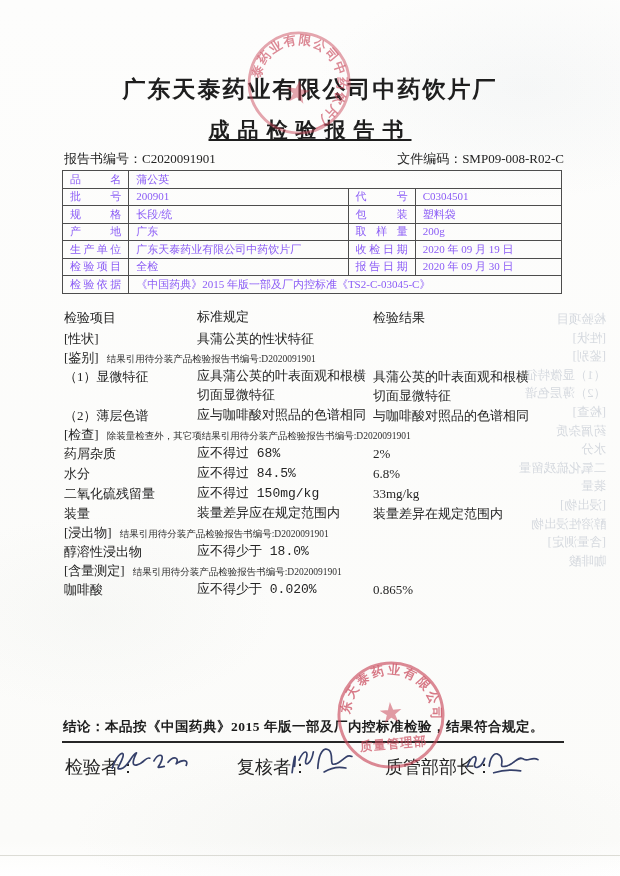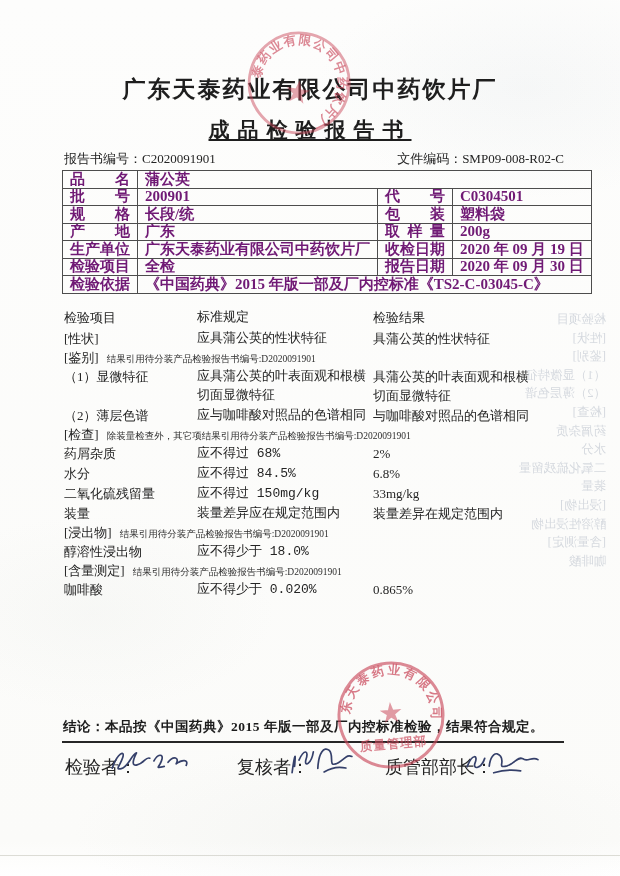--- a/index.html
+++ b/index.html
@@ -30,21 +30,21 @@
     position:absolute;top:116px;left:0;width:100%;text-align:center;
     font-size:21px;font-weight:bold;letter-spacing:8px;color:#1e1e1e;text-decoration:underline;
   }
 
   .meta-row{
     position:absolute;top:150px;left:64px;right:56px;
     display:flex;justify-content:space-between;font-size:13px;color:#242424;
   }
 
   .info-wrap{position:absolute;top:170px;left:62px;width:500px;}
-  table.info{border-collapse:collapse;width:100%;font-size:15px;color:#701a75;font-weight:bold;}
+  table.info{border-collapse:collapse;width:100%;font-size:11px;color:#8b5cf6;}
   table.info td{
     border:1px solid #4d4d4d;padding:0 7px;height:16.5px;line-height:15px;
     white-space:nowrap;overflow:hidden;
   }
   td.jl{text-align:justify;text-align-last:justify;}
 
   .results{position:absolute;top:308px;left:64px;width:500px;font-size:13px;color:#242424;}
   .r-head{display:flex;line-height:20px;margin-bottom:1px;}
   .r-row{display:flex;line-height:19px;margin-bottom:1px;}
   .c1{width:133px;flex:none;}
@@ -146,21 +146,20 @@
   <div class="r-head">
     <span class="c1">检验项目</span>
     <span class="c2">标准规定</span>
     <span class="c3">检验结果</span>
   </div>
   <div>
 
       <div class="r-row">
         <span class="c1">[性状]</span>
 
-        <span class="c2">应具蒲公英的性状特征</span>
         <span class="c3">具蒲公英的性状特征</span>
       </div>
 
       <div class="r-row note-row">
         <span class="c1">[鉴别]</span>
         <span class="note">结果引用待分装产品检验报告书编号:D2020091901</span>
 
       </div>
 
       <div class="r-row">

